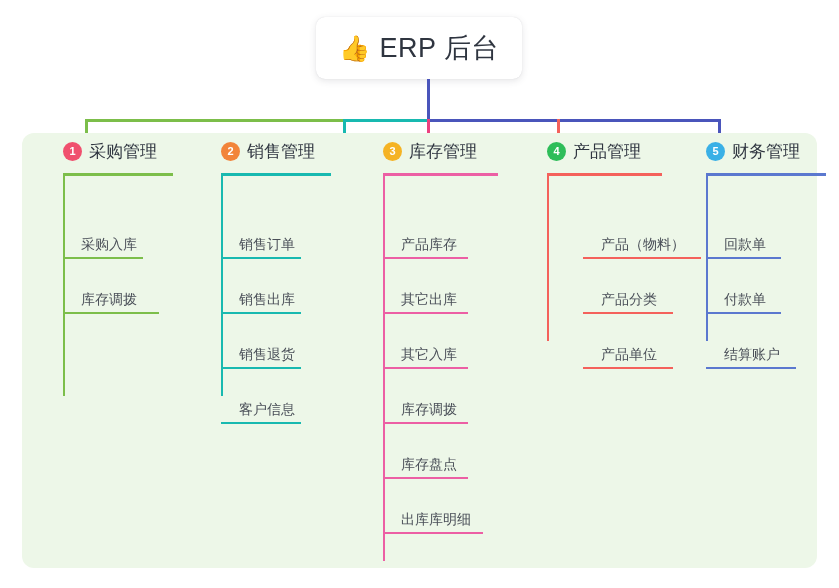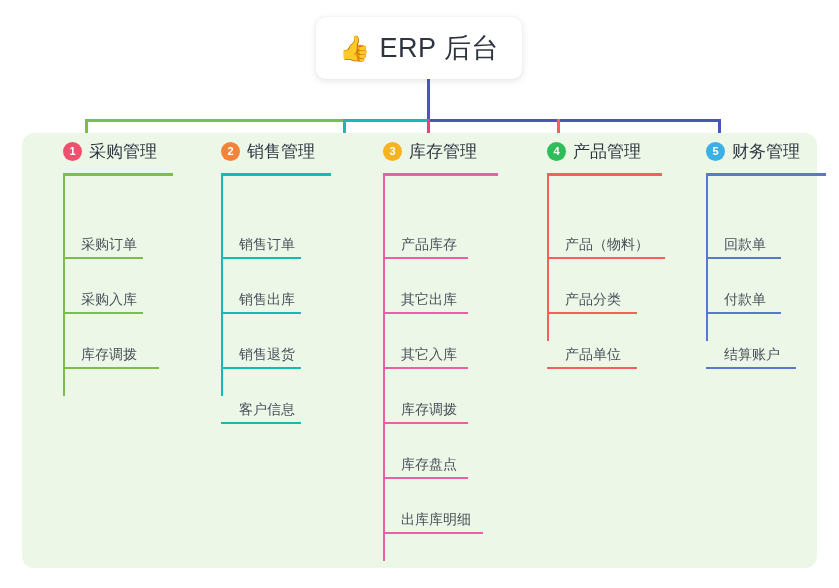--- a/index.html
+++ b/index.html
@@ -93,24 +93,20 @@
   <div class="panel">
     <div class="col c1">
         <div class="col-head">
           <span class="badge" style="background: rgb(240, 80, 110);">1</span>
           <span class="col-title">采购管理</span>
         </div>
         <div class="head-rule" style="background: rgb(124, 190, 74); width: 110px;"></div>
         <div class="leaf-axis" style="background: rgb(124, 190, 74); height: 220px;"></div>
         <div style="position: relative; padding-top: 43px;">
           <div class="leaf">
-            <div class="leaf-label">采购订单</div>
-            <div class="leaf-rule" style="background: rgb(124, 190, 74); width: 80px;"></div>
-          </div>
-          <div class="leaf">
             <div class="leaf-label">采购入库</div>
             <div class="leaf-rule" style="background: rgb(124, 190, 74); width: 80px;"></div>
           </div>
           <div class="leaf">
             <div class="leaf-label">库存调拨</div>
             <div class="leaf-rule" style="background: rgb(124, 190, 74); width: 96px;"></div>
           </div>
         </div>
       </div>
     <div class="col c2">
@@ -173,21 +169,21 @@
           </div>
         </div>
       </div>
     <div class="col c4">
         <div class="col-head">
           <span class="badge" style="background: rgb(46, 189, 89);">4</span>
           <span class="col-title">产品管理</span>
         </div>
         <div class="head-rule" style="background: rgb(244, 97, 91); width: 115px;"></div>
         <div class="leaf-axis" style="background: rgb(244, 97, 91); height: 165px;"></div>
-        <div style="position: relative; padding-top: 43px;">
+        <div style="position: relative; padding-top: 43px; margin-left: 36px;">
           <div class="leaf">
             <div class="leaf-label">产品（物料）</div>
             <div class="leaf-rule" style="background: rgb(244, 97, 91); width: 118px;"></div>
           </div>
           <div class="leaf">
             <div class="leaf-label">产品分类</div>
             <div class="leaf-rule" style="background: rgb(244, 97, 91); width: 90px;"></div>
           </div>
           <div class="leaf">
             <div class="leaf-label">产品单位</div>

